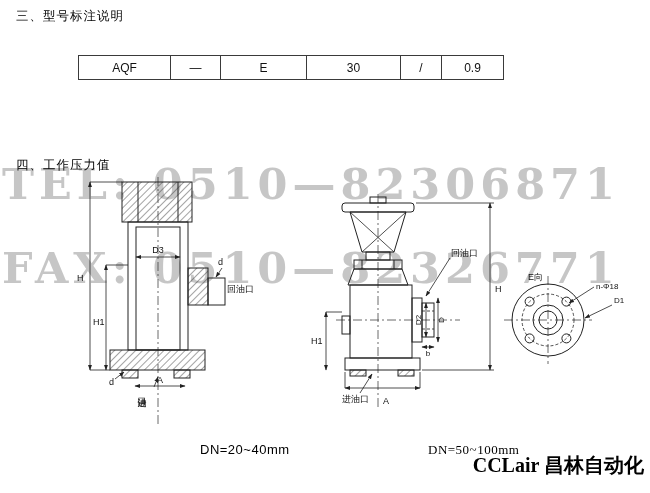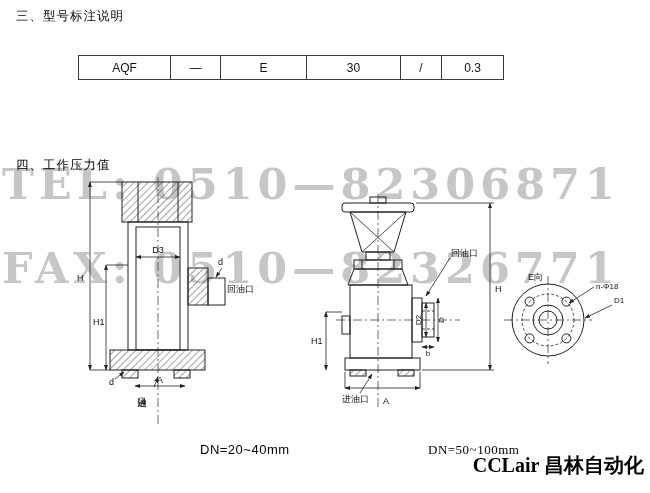--- a/index.html
+++ b/index.html
@@ -67,21 +67,21 @@
       <col style="width:41px">
       <col style="width:62px">
   </colgroup>
   <tbody>
       <tr>
     <td>AQF</td>
     <td>—</td>
     <td>E</td>
     <td>30</td>
     <td>/</td>
-    <td>0.3</td>
+    <td>0.9</td>
   </tr>
 </tbody>
   </table>
 
 <div class="wm" style="top:163px;">TEL: 0510—82306871</div>
 <div class="wm" style="top:247px;">FAX: 0510—82326771</div>
 
 <svg class="drw" style="left:70px;top:175px;" width="235" height="255" viewBox="0 0 235 255">
   <defs>
     <pattern id="hatch1" width="5" height="5" patternUnits="userSpaceOnUse" patternTransform="rotate(45)">

